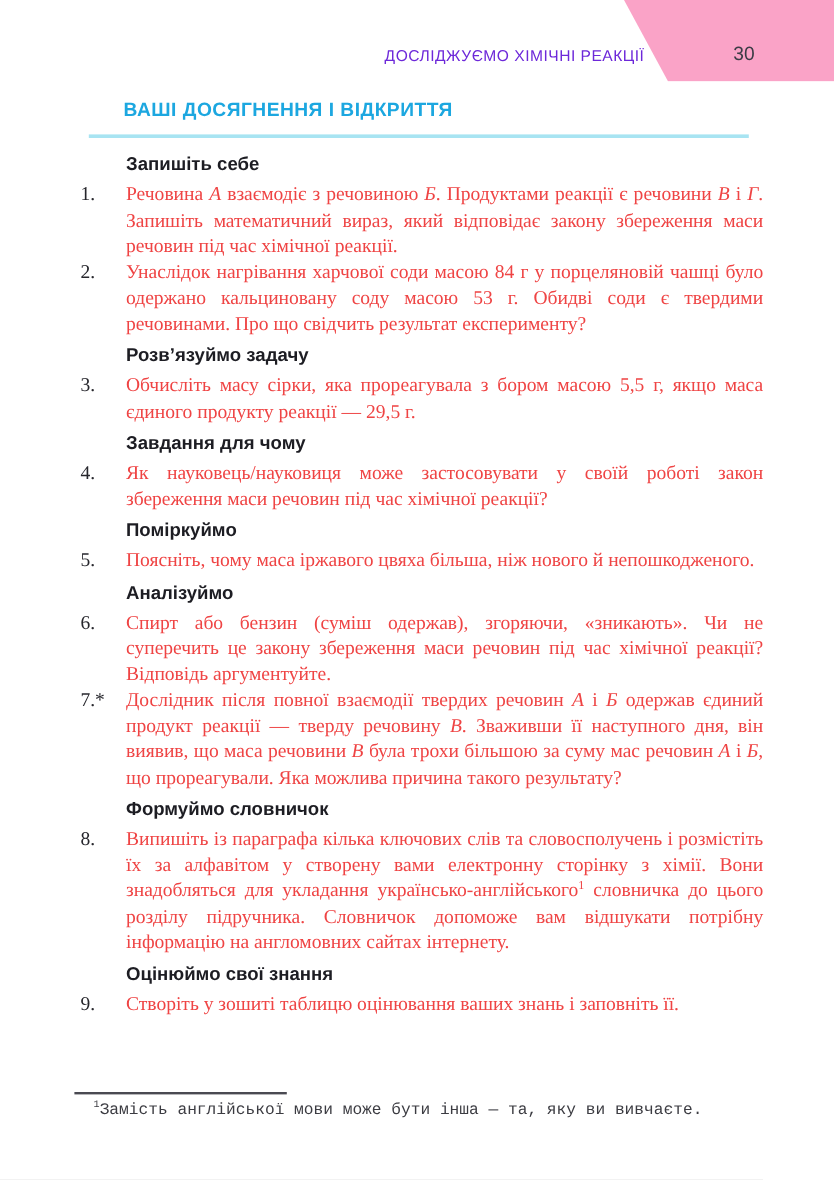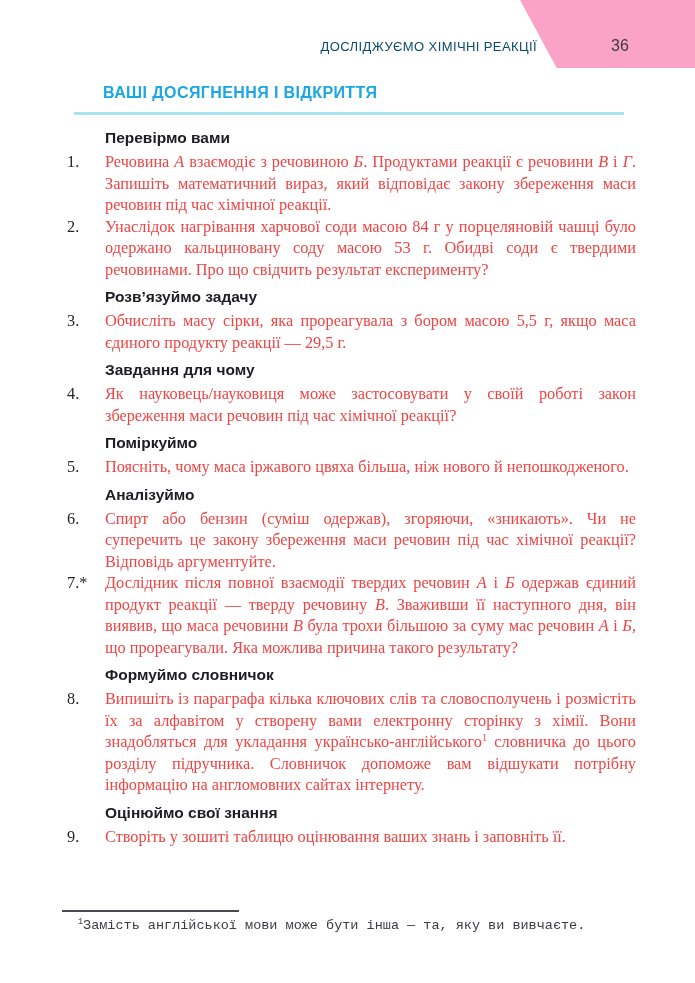--- a/index.html
+++ b/index.html
@@ -15,21 +15,21 @@
   .corner{
     position:absolute;top:0;right:0;
     width:175px;height:68px;
     background:#FAA3C7;
     clip-path:polygon(0 0,100% 0,100% 100%,21% 100%);
   }
   .running-header{
     position:absolute;top:39px;right:158px;
     font-family:"Liberation Sans", sans-serif;
     font-size:13px;letter-spacing:0.4px;
-    color:#0c4a6e;white-space:nowrap;margin-left:20px;
+    color:#6d28d9;white-space:nowrap;margin-left:20px;
   }
   .page-number{
     position:absolute;top:37px;left:611px;
     font-family:"Liberation Sans", sans-serif;
     font-size:16px;color:#3b3b45;
   }
   .title{
     position:absolute;left:103px;top:84px;margin:0;
     font-family:"Liberation Sans", sans-serif;
     font-size:16px;font-weight:bold;letter-spacing:0.4px;
@@ -73,29 +73,29 @@
     font-size:13.5px;line-height:18px;color:#3c3c42;
   }
 </style>
 </head>
 <body>
 
 <div class="page">
 
   <div class="corner"></div>
   <div class="running-header">ДОСЛІДЖУЄМО ХІМІЧНІ РЕАКЦІЇ</div>
-  <div class="page-number">36</div>
+  <div class="page-number">30</div>
 
   <h1 class="title">ВАШІ ДОСЯГНЕННЯ І ВІДКРИТТЯ</h1>
   <div class="title-rule"></div>
 
   <main class="content">
 
     <section class="section">
-      <h2 class="section-heading">Перевірмо вами</h2>
+      <h2 class="section-heading">Запишіть себе</h2>
       <div class="item">
         <span class="item-num">1.</span>
         <p class="item-text"><span>Речовина </span><i>А</i><span> взаємодіє з речовиною </span><i>Б</i><span>. Продуктами реакції є речовини </span><i>В</i><span> і </span><i>Г</i><span>. Запишіть математичний вираз, який відповідає закону збереження маси речовин під час хімічної реакції.</span></p>
       </div>
       <div class="item">
         <span class="item-num">2.</span>
         <p class="item-text">Унаслідок нагрівання харчової соди масою 84 г у порцеляновій чашці було одержано кальциновану соду масою 53 г. Обидві соди є твердими речовинами. Про що свідчить результат експерименту?</p>
       </div>
     </section>
 

